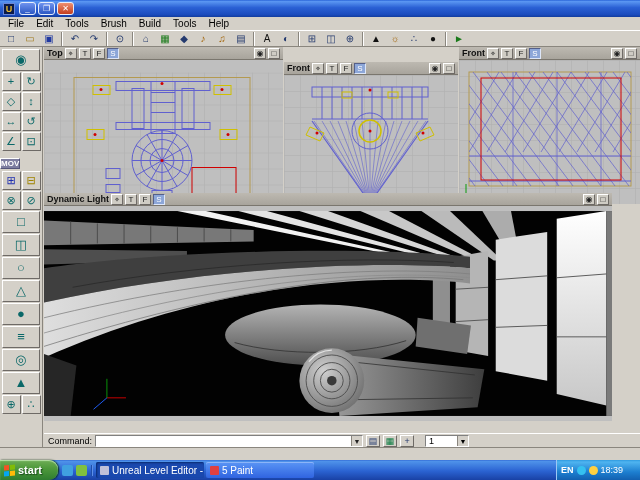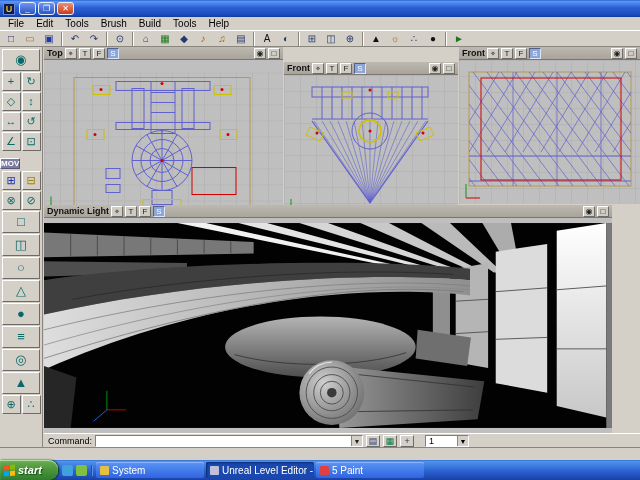--- a/index.html
+++ b/index.html
@@ -41,21 +41,21 @@
   .lts{width:19px;height:19px;font-size:11px;line-height:17px}
   .mov{width:38px;height:14px;margin:1px auto;background:#7d7da0;color:#fff;font-size:8px;
     font-weight:bold;line-height:12px;text-align:center;border:1px solid;border-color:#fff #55557a #55557a #fff}
   .lts.add{color:#2030b0}.lts.sub{color:#a08400}
 
   
   .viewport{position:absolute;background:#bfbfbf;overflow:hidden}
   .vp-top{left:44px;top:47px;width:239px;height:182px}
   .vp-front{left:284px;top:62px;width:174px;height:157px}
   .vp-side{left:459px;top:47px;width:181px;height:157px}
-  .vp-persp{left:44px;top:205px;width:568px;height:228px}
+  .vp-persp{left:44px;top:193px;width:568px;height:228px}
   .vp-head{height:13px;background:linear-gradient(180deg,#bdb9b1,#a8a49c);display:flex;
     align-items:center;padding:0 3px;gap:2px;border-bottom:1px solid #7a766e;font-size:9px}
   .vp-title{font-weight:bold;color:#111;white-space:nowrap}
   .vp-spacer{flex:1}
   .vpbtn{width:12px;height:11px;font-size:8px;line-height:10px;text-align:center;color:#222;
     border:1px solid;border-color:#fff #6e6a66 #6e6a66 #fff;background:#cfccc4}
   .vpbtn.active{background:#8ca6d8;border-color:#55608a #dde6f8 #dde6f8 #55608a;color:#fff}
   .vp-canvas{width:100%;height:calc(100% - 13px)}
   .vp-canvas svg{display:block;width:100%;height:100%}
 
@@ -76,21 +76,21 @@
   .bottomgap{position:absolute;left:0;top:447px;width:640px;height:13px;background:#d4d0c8;border-top:1px solid #8a867e}
 
   
   .taskbar{position:absolute;left:0;top:460px;width:640px;height:20px;
     background:linear-gradient(180deg,#3168d5 0%,#4f93ea 6%,#2b63d2 55%,#1941a5 100%);
     display:flex;align-items:center}
   .startbtn{height:20px;width:58px;border-radius:0 9px 9px 0;
     background:linear-gradient(180deg,#6fae57 0%,#4f9a3c 40%,#2f7d2f 100%);
     display:flex;align-items:center;gap:3px;padding:0 6px 0 4px;
     box-shadow:inset 0 1px 1px #b8e0a8, 1px 0 2px #0a2a0a}
-  .startbtn .slabel{color:#fff;font-size:11px;font-weight:bold;font-style:italic;text-shadow:1px 1px 1px #1a4a1a}
+  .startbtn .slabel{color:#fff;font-size:11px;font-weight:bold;text-shadow:1px 1px 1px #1a4a1a}
   .flag{display:grid;grid-template-columns:5px 5px;grid-template-rows:5px 5px;gap:1px;transform:skewY(-6deg)}
   .flag i{display:block}
   .quick{display:flex;align-items:center;gap:3px;padding:0 4px;border-right:1px solid #1e4eaa;box-shadow:1px 0 0 #5d8fe8}
   .qicon{width:11px;height:11px;border-radius:2px}
   .tasks{display:flex;align-items:center;gap:2px;padding-left:4px;flex:1;overflow:hidden}
   .task{width:108px;height:16px;border-radius:2px;display:flex;align-items:center;gap:3px;padding:0 4px;
     background:linear-gradient(180deg,#5a95f5,#3064e0);box-shadow:inset 0 1px 0 #8cb4f8;
     color:#fff;font-size:10px;white-space:nowrap;overflow:hidden}
   .task.active{background:#1a48ae;box-shadow:inset 1px 1px 2px #0a2a70}
   .ticon{width:9px;height:9px;border-radius:1px;flex:0 0 auto}
@@ -460,28 +460,30 @@
         <i style="background:#05a6f0"></i>
           <i style="background:#ffba08"></i>
       </span>
       <span class="slabel">start</span>
     </div>
     <div class="quick">
       <span class="qicon" style="background:#40a0e0"></span>
       <span class="qicon" style="background:#80c040"></span>
     </div>
     <div class="tasks">
-      <div class="task">
-        <span class="ticon" style="background:#e8c040"></span>
-        <span>System</span>
-      </div>
       <div class="task active">
         <span class="ticon" style="background:#c0c0d8"></span>
         <span>Unreal Level Editor - [...</span>
       </div>
       <div class="task">
         <span class="ticon" style="background:#e04040"></span>
         <span>5 Paint</span>
       </div>
     </div>
+    <div class="tray">
+      <span class="lang">EN</span>
+      <span class="tricon" style="background:#35c0f0"></span>
+      <span class="tricon" style="background:#ffd040"></span>
+      <span class="clock">18:39</span>
+    </div>
   </div>
 
 </div>
 
 </body></html>

